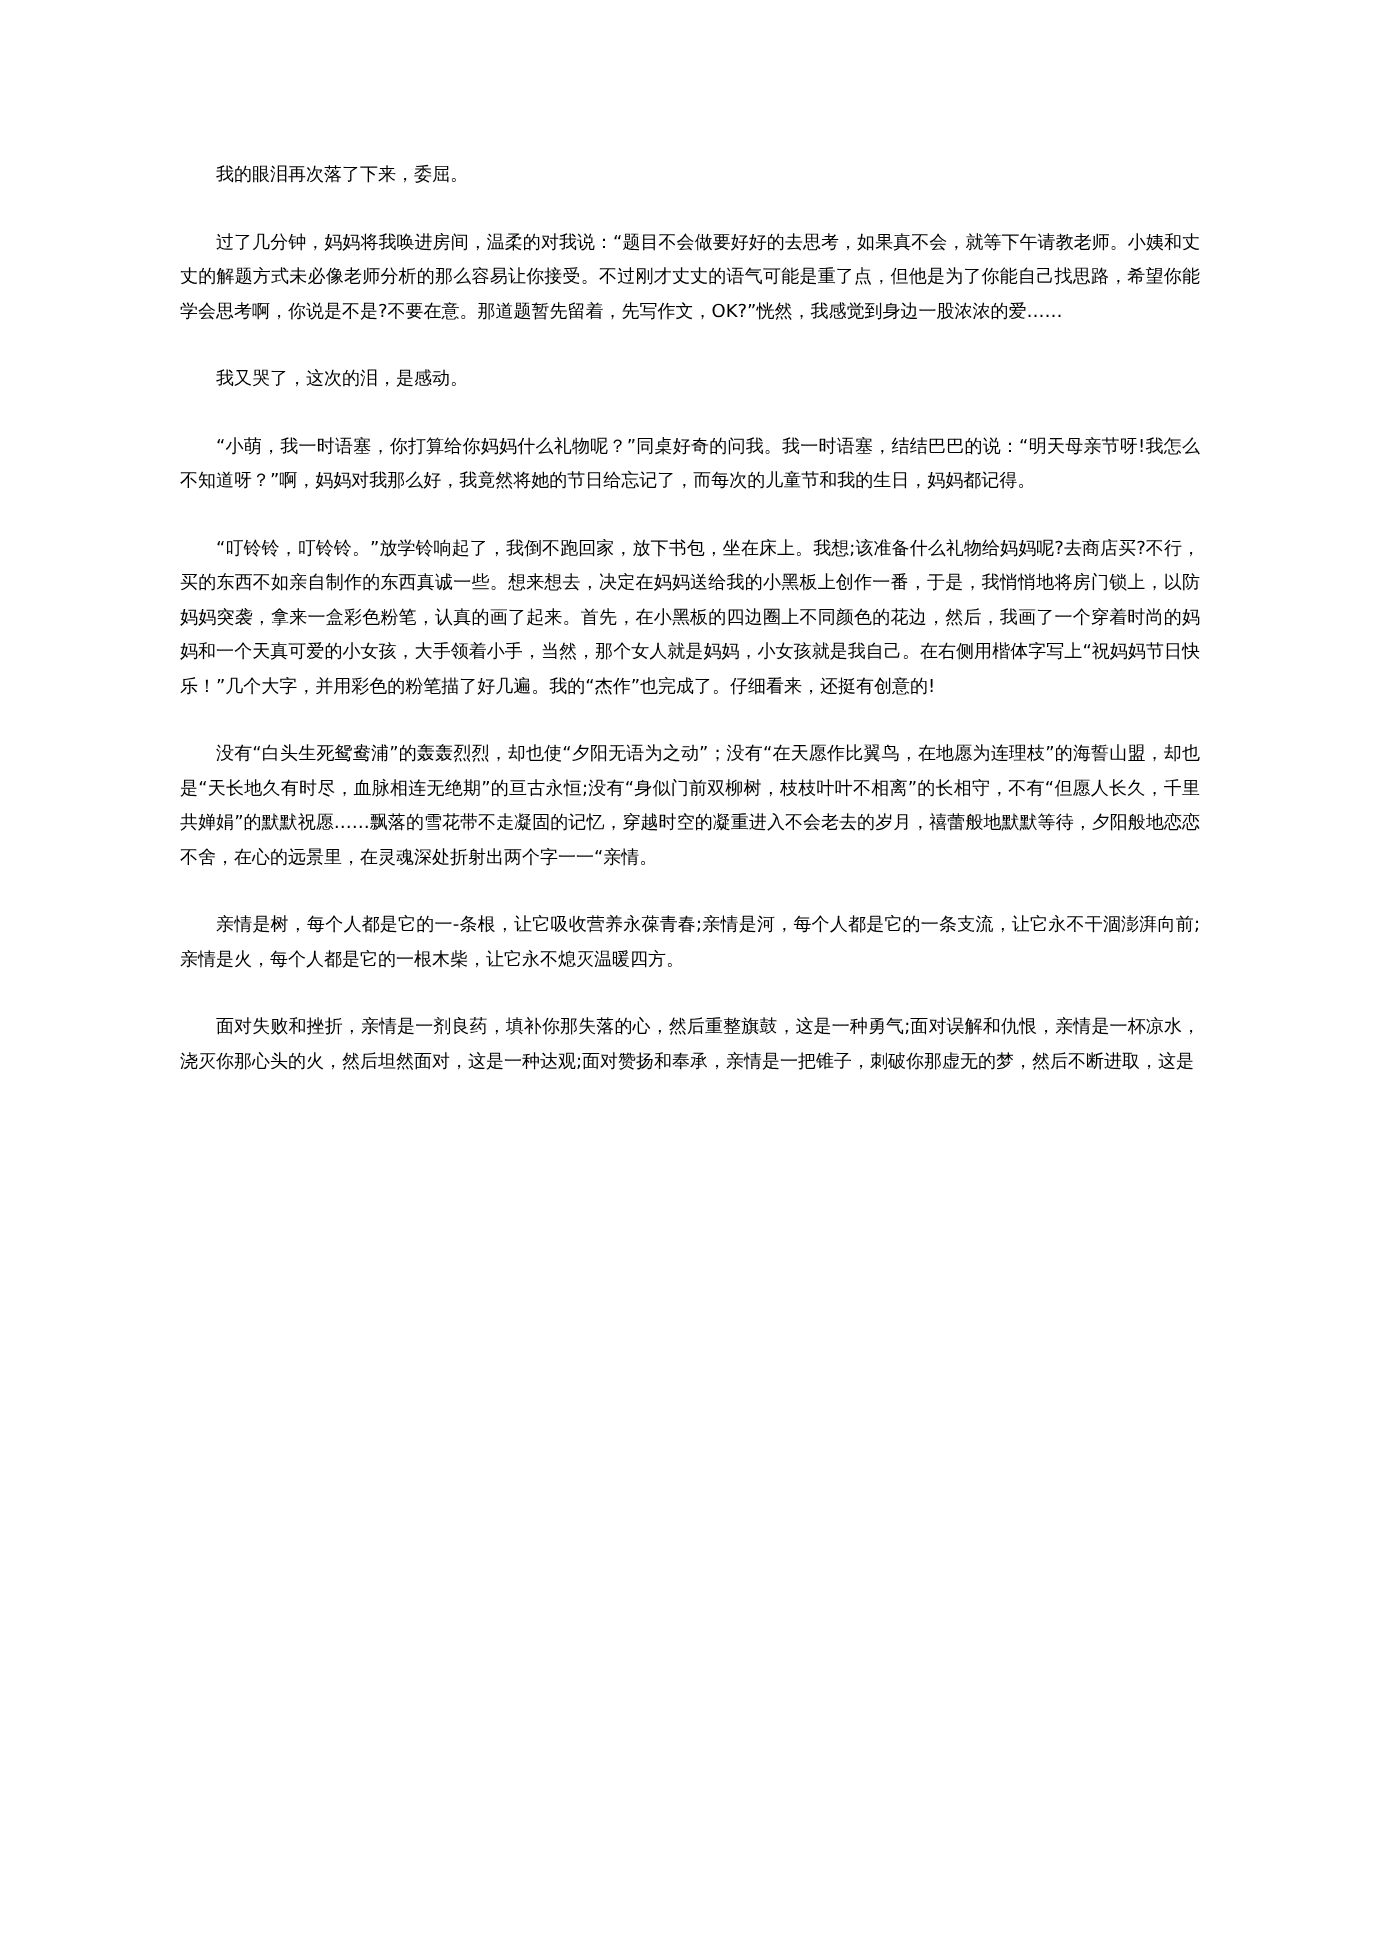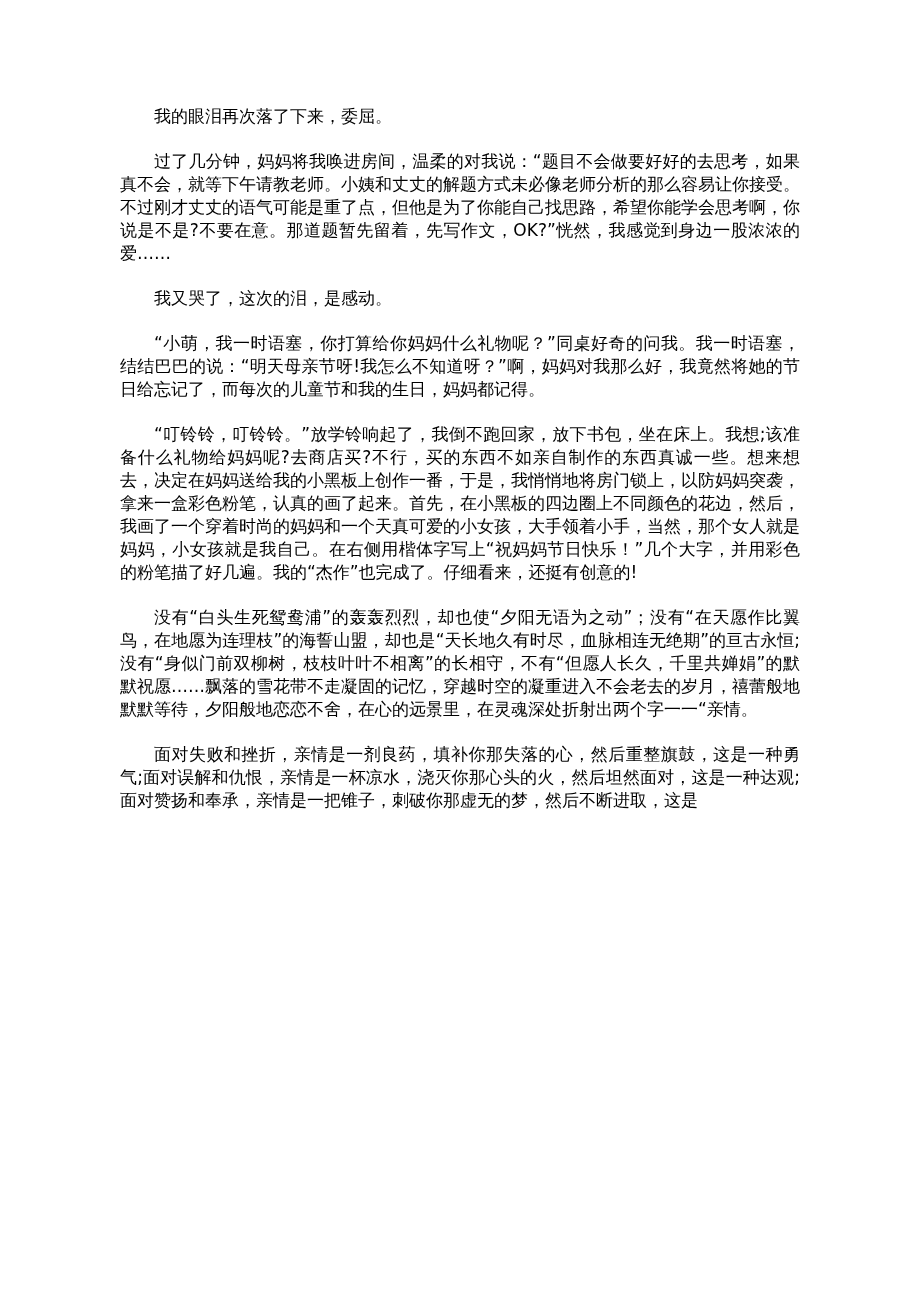--- a/index.html
+++ b/index.html
@@ -10,21 +10,21 @@
   body {
     width: 920px;
   }
   .page {
     box-sizing: border-box;
     width: 920px;
     min-height: 1301px;
     background: #ffffff;
     padding: 105px 120px 60px 120px;
     font-family: "DejaVu Sans", "Liberation Sans", sans-serif;
-    font-size: 17px;
+    font-size: 12px;
     line-height: 23px;
     color: #000000;
     text-align: justify;
   }
   .page p {
     margin: 0 0 22px 0;
     text-indent: 2em;
     word-break: break-all;
     overflow-wrap: break-word;
   }
@@ -32,14 +32,15 @@
 </head>
 <body>
 
 <div class="page">
   <p>我的眼泪再次落了下来，委屈。</p>
   <p>过了几分钟，妈妈将我唤进房间，温柔的对我说：“题目不会做要好好的去思考，如果真不会，就等下午请教老师。小姨和丈丈的解题方式未必像老师分析的那么容易让你接受。不过刚才丈丈的语气可能是重了点，但他是为了你能自己找思路，希望你能学会思考啊，你说是不是?不要在意。那道题暂先留着，先写作文，OK?”恍然，我感觉到身边一股浓浓的爱……</p>
   <p>我又哭了，这次的泪，是感动。</p>
   <p>“小萌，我一时语塞，你打算给你妈妈什么礼物呢？”同桌好奇的问我。我一时语塞，结结巴巴的说：“明天母亲节呀!我怎么不知道呀？”啊，妈妈对我那么好，我竟然将她的节日给忘记了，而每次的儿童节和我的生日，妈妈都记得。</p>
   <p>“叮铃铃，叮铃铃。”放学铃响起了，我倒不跑回家，放下书包，坐在床上。我想;该准备什么礼物给妈妈呢?去商店买?不行，买的东西不如亲自制作的东西真诚一些。想来想去，决定在妈妈送给我的小黑板上创作一番，于是，我悄悄地将房门锁上，以防妈妈突袭，拿来一盒彩色粉笔，认真的画了起来。首先，在小黑板的四边圈上不同颜色的花边，然后，我画了一个穿着时尚的妈妈和一个天真可爱的小女孩，大手领着小手，当然，那个女人就是妈妈，小女孩就是我自己。在右侧用楷体字写上“祝妈妈节日快乐！”几个大字，并用彩色的粉笔描了好几遍。我的“杰作”也完成了。仔细看来，还挺有创意的!</p>
   <p>没有“白头生死鸳鸯浦”的轰轰烈烈，却也使“夕阳无语为之动”；没有“在天愿作比翼鸟，在地愿为连理枝”的海誓山盟，却也是“天长地久有时尽，血脉相连无绝期”的亘古永恒;没有“身似门前双柳树，枝枝叶叶不相离”的长相守，不有“但愿人长久，千里共婵娟”的默默祝愿……飘落的雪花带不走凝固的记忆，穿越时空的凝重进入不会老去的岁月，禧蕾般地默默等待，夕阳般地恋恋不舍，在心的远景里，在灵魂深处折射出两个字一一“亲情。</p>
+  <p>亲情是树，每个人都是它的一-条根，让它吸收营养永葆青春;亲情是河，每个人都是它的一条支流，让它永不干涸澎湃向前;亲情是火，每个人都是它的一根木柴，让它永不熄灭温暖四方。</p>
   <p>面对失败和挫折，亲情是一剂良药，填补你那失落的心，然后重整旗鼓，这是一种勇气;面对误解和仇恨，亲情是一杯凉水，浇灭你那心头的火，然后坦然面对，这是一种达观;面对赞扬和奉承，亲情是一把锥子，刺破你那虚无的梦，然后不断进取，这是</p>
 </div>
 
 </body></html>

